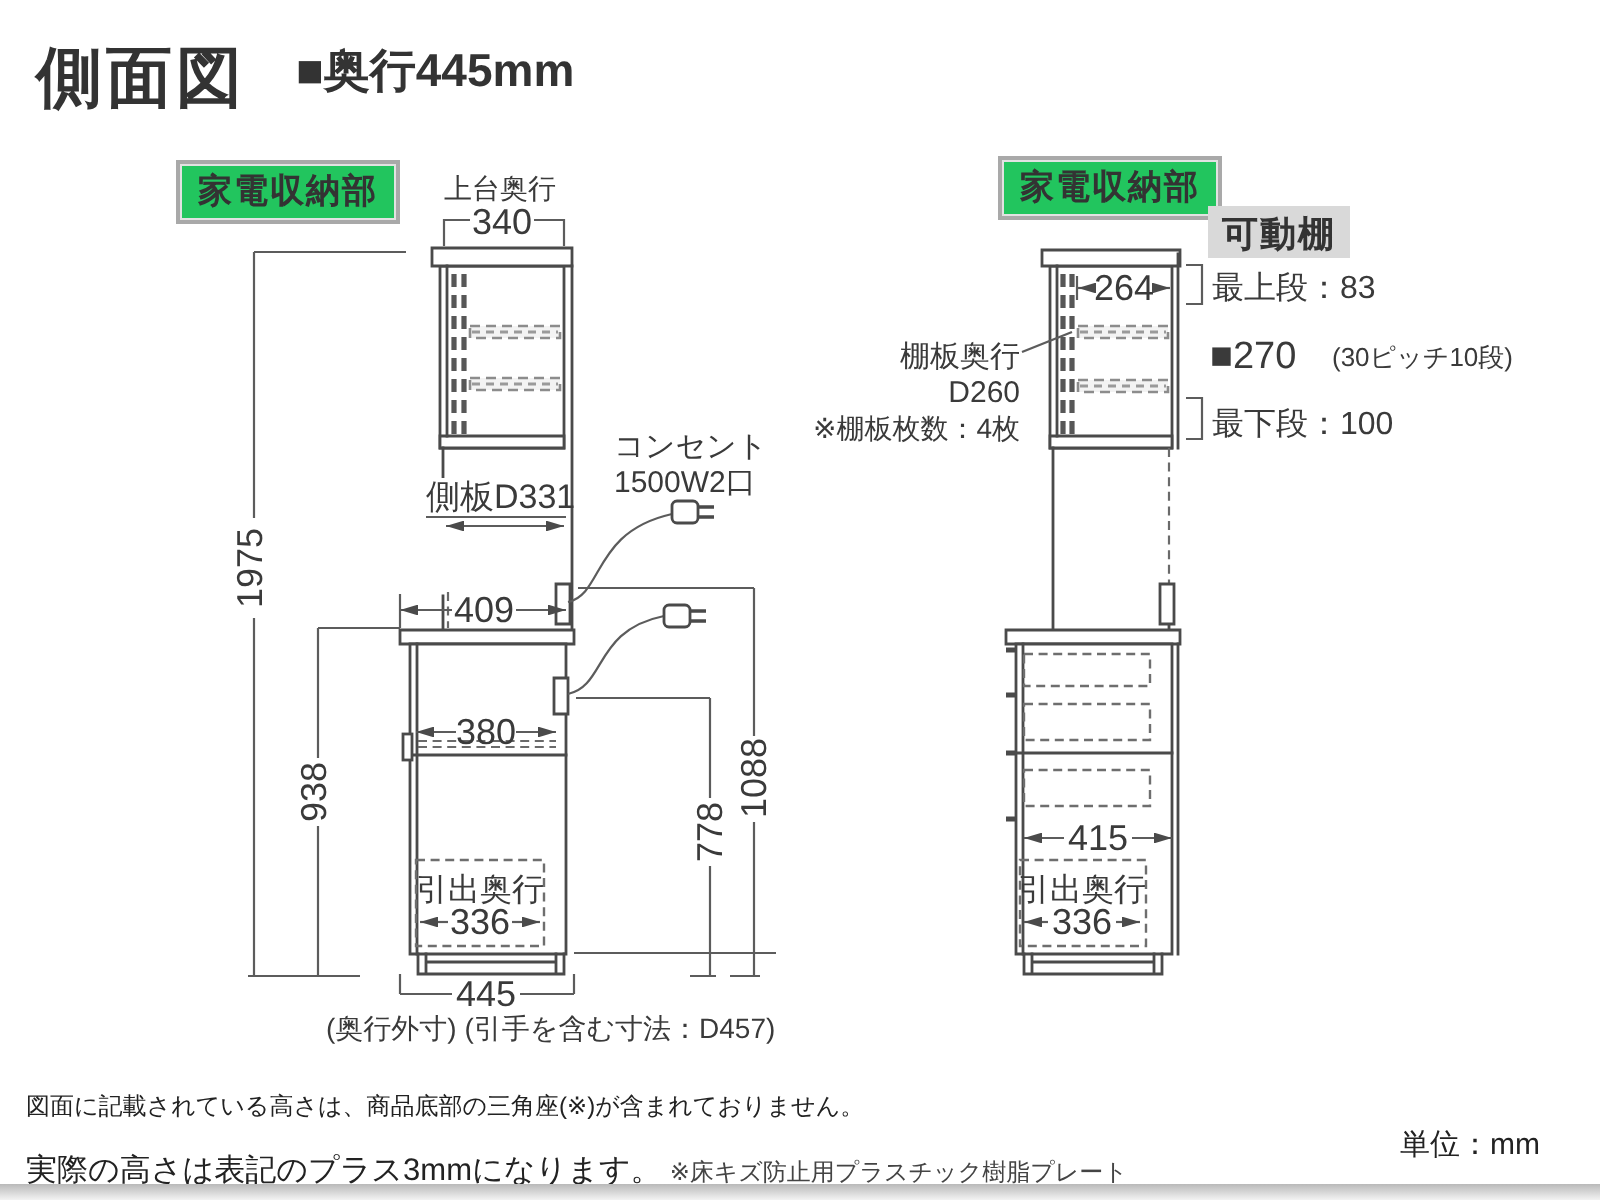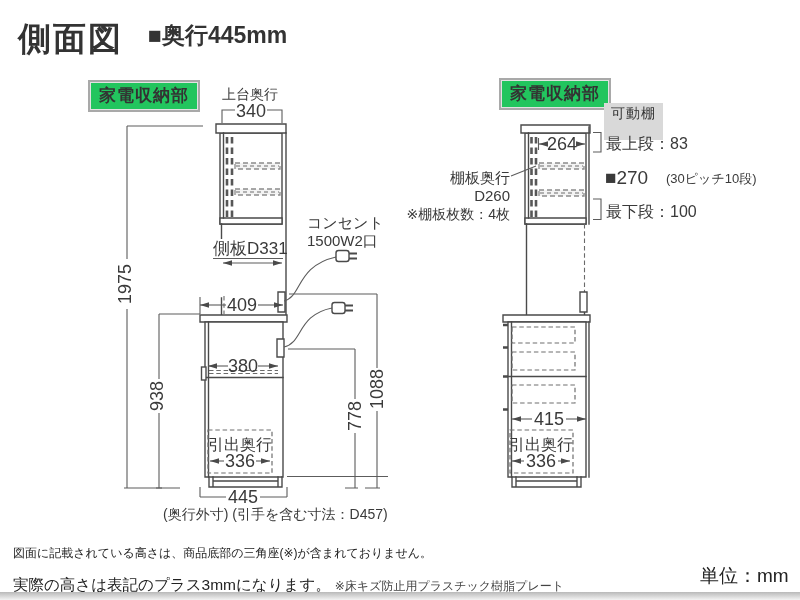--- a/index.html
+++ b/index.html
@@ -3,25 +3,25 @@
 <meta charset="utf-8">
 <style>
   html,body { margin:0; padding:0; }
   body { width:800px; height:600px; position:relative; background:#fff; overflow:hidden;
          font-family:"Liberation Sans","DejaVu Sans",sans-serif; color:#333; }
   .abs { position:absolute; }
   .title { left:18px; top:17px; font-size:33px; font-weight:bold; color:#333; letter-spacing:2px; }
   .subtitle { left:112px; top:20px; font-size:23px; font-weight:bold; color:#333;margin-left:36px; }
   .label-box { border:2px solid #a9a9a9; box-shadow:inset 0 0 0 1px #e2e2e2; background:#22c55e;
                font-size:17px; font-weight:bold; color:#333; padding:2px 9px 3px; letter-spacing:1px; }
-  .shelf-tag { background:#d9d9d9; color:#333; font-size:14px; font-weight:normal; padding:2px 7px 17px; letter-spacing:1px; }
+  .shelf-tag { background:#d9d9d9; color:#333; font-size:18px; font-weight:bold; padding:2px 7px 0; letter-spacing:1px; }
   .note1 { left:13px; top:545px; font-size:12px; color:#222; }
   .note2 { left:13px; top:563px; font-size:15.5px; color:#222;margin-top:12px; }
   .note2 .small { font-size:12px; color:#444; margin-left:4px; }
-  .unit { left:700px; top:563px; font-size:19px; color:#222; }
+  .unit { left:700px; top:563px; font-size:15px; color:#222; }
   .bottom-bar { left:0; bottom:0; width:800px; height:8px;
                 background:linear-gradient(to bottom,#b9b9b9,#f3f3f3); }
   svg text { font-family:"Liberation Sans","DejaVu Sans",sans-serif; fill:#3a3a3a; }
   .mid { text-anchor:middle; }
   .end { text-anchor:end; }
   .t18 { font-size:18px; } .t17 { font-size:17px; } .t16 { font-size:16px; }
   .t15 { font-size:15px; } .t14 { font-size:14px; } .t13 { font-size:13px; } .t19 { font-size:19px; }
   .ln   { stroke:#4a4a4a; stroke-width:1.4; fill:none; stroke-linecap:square; }
   .fw   { stroke:#4a4a4a; stroke-width:1.4; fill:#fff; }
   .thin { stroke:#5c5c5c; stroke-width:1.1; fill:none; }

